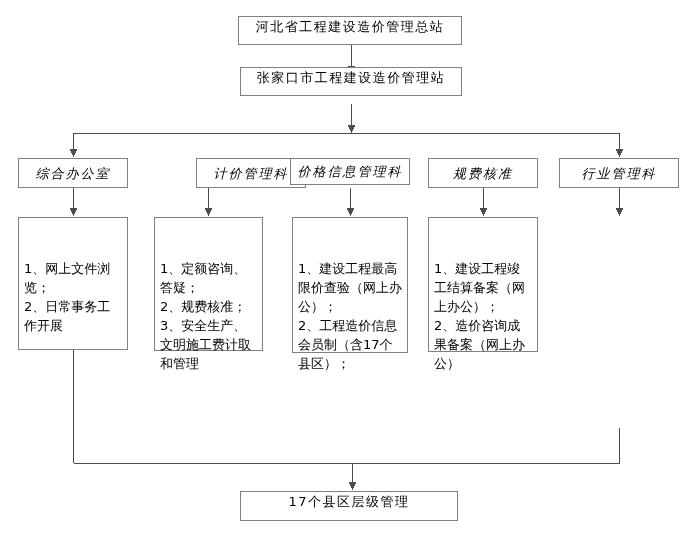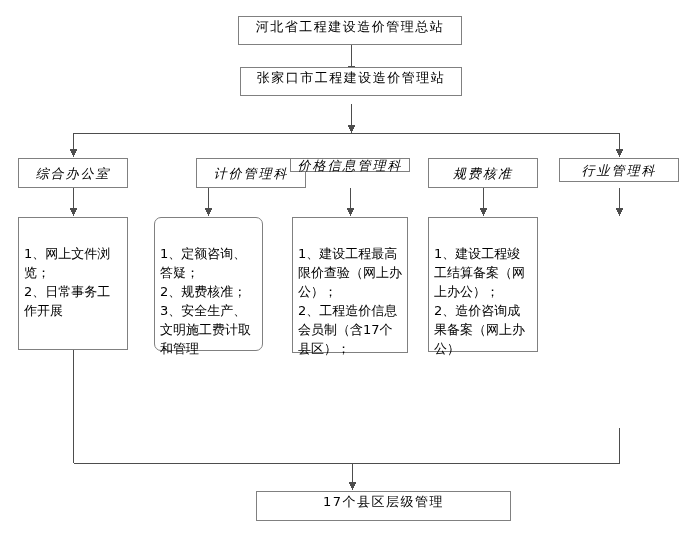--- a/index.html
+++ b/index.html
@@ -26,21 +26,21 @@
     white-space:nowrap;
   }
   .deptbox{
     display:flex;align-items:center;justify-content:center;
     text-align:center;
     letter-spacing:2px;
     white-space:nowrap;
     font-style:italic;
   }
   .dutybox{
-    padding:7px 5px;
+    padding:22px 5px;
     white-space:pre-line;
     word-break:break-all;
     overflow-wrap:anywhere;
     letter-spacing:0;
   }
   #connectors{
     position:absolute;left:0;top:0;
     width:697px;height:534px;
   }
   #connectors line{stroke:#4d4d4d;stroke-width:1;}
@@ -93,45 +93,45 @@
   <div class="box titlebox" style="left:240px;top:67px;width:222px;height:29px;">
     <span>张家口市工程建设造价管理站</span>
   </div>
 
   <div class="box deptbox" style="left:18px;top:158px;width:110px;height:30px;">
     <span>综合办公室</span>
   </div>
   <div class="box deptbox" style="left:153px;top:158px;width:110px;height:30px;margin-left:43px;">
     <span>计价管理科</span>
   </div>
-  <div class="box deptbox" style="left:290px;top:158px;width:120px;height:14px;">
+  <div class="box deptbox" style="left:290px;top:158px;width:120px;height:27px;">
     <span>价格信息管理科</span>
   </div>
   <div class="box deptbox" style="left:428px;top:158px;width:110px;height:30px;">
     <span>规费核准</span>
   </div>
-  <div class="box deptbox" style="left:559px;top:158px;width:120px;height:24px;">
+  <div class="box deptbox" style="left:559px;top:158px;width:120px;height:30px;">
     <span>行业管理科</span>
   </div>
 
   <div class="box dutybox" style="left:18px;top:217px;width:110px;height:133px;">
     <span>1、网上文件浏览；
 2、日常事务工作开展</span>
   </div>
-  <div class="box dutybox" style="left:154px;top:217px;width:109px;height:134px;border-radius:7px;">
+  <div class="box dutybox" style="left:154px;top:217px;width:109px;height:134px;">
     <span>1、定额咨询、答疑；
 2、规费核准；
 3、安全生产、文明施工费计取和管理</span>
   </div>
   <div class="box dutybox" style="left:292px;top:217px;width:116px;height:136px;">
     <span>1、建设工程最高限价查验（网上办公）；
 2、工程造价信息会员制（含17个县区）；</span>
   </div>
   <div class="box dutybox" style="left:428px;top:217px;width:110px;height:135px;">
     <span>1、建设工程竣工结算备案（网上办公）；
 2、造价咨询成果备案（网上办公）</span>
   </div>
 
-  <div class="box titlebox" style="left:256px;top:491px;width:255px;height:30px;">
+  <div class="box titlebox" style="left:240px;top:491px;width:218px;height:30px;">
     <span>17个县区层级管理</span>
   </div>
 
 </div>
 
 </body></html>

